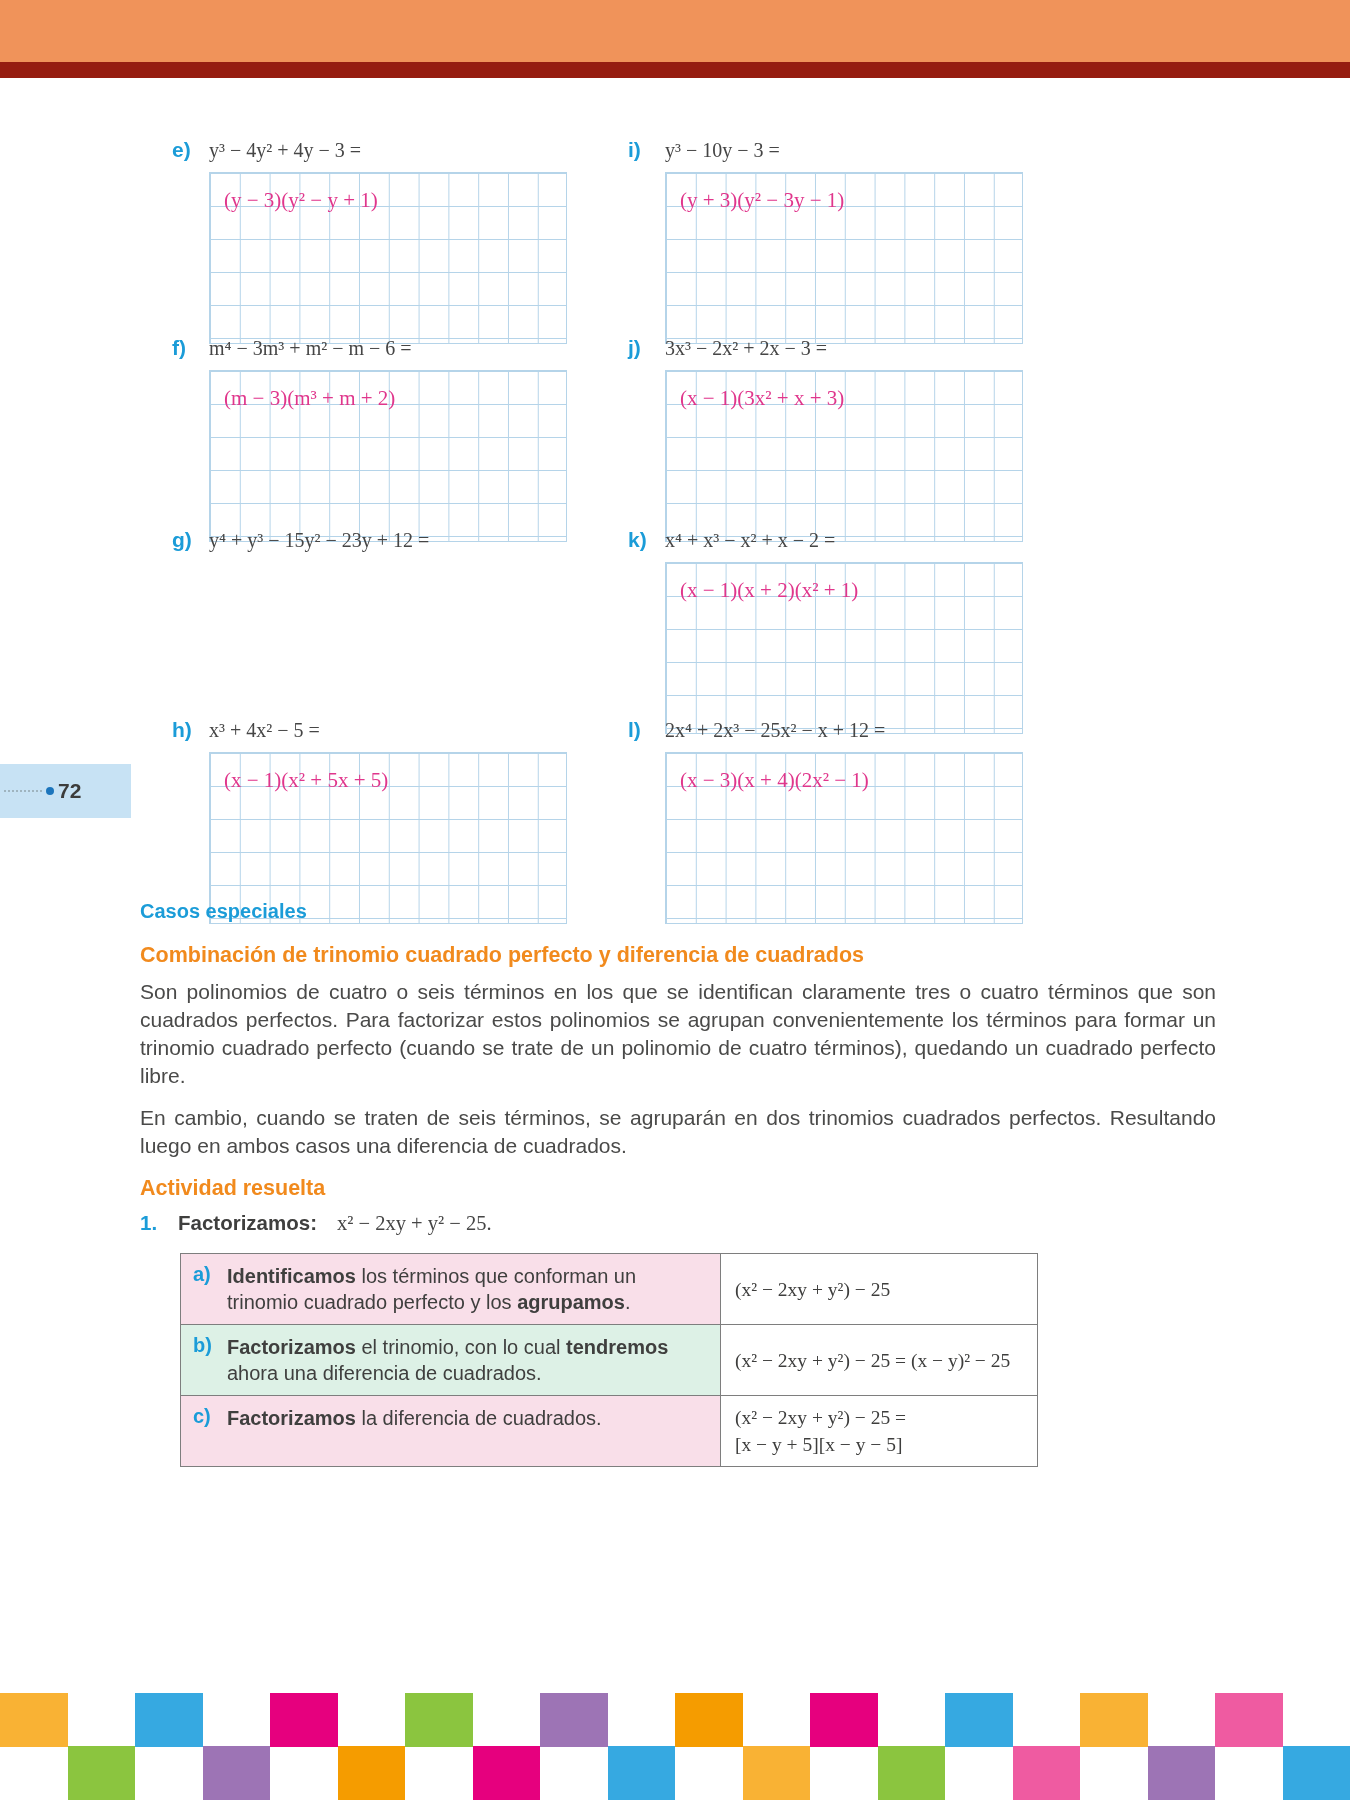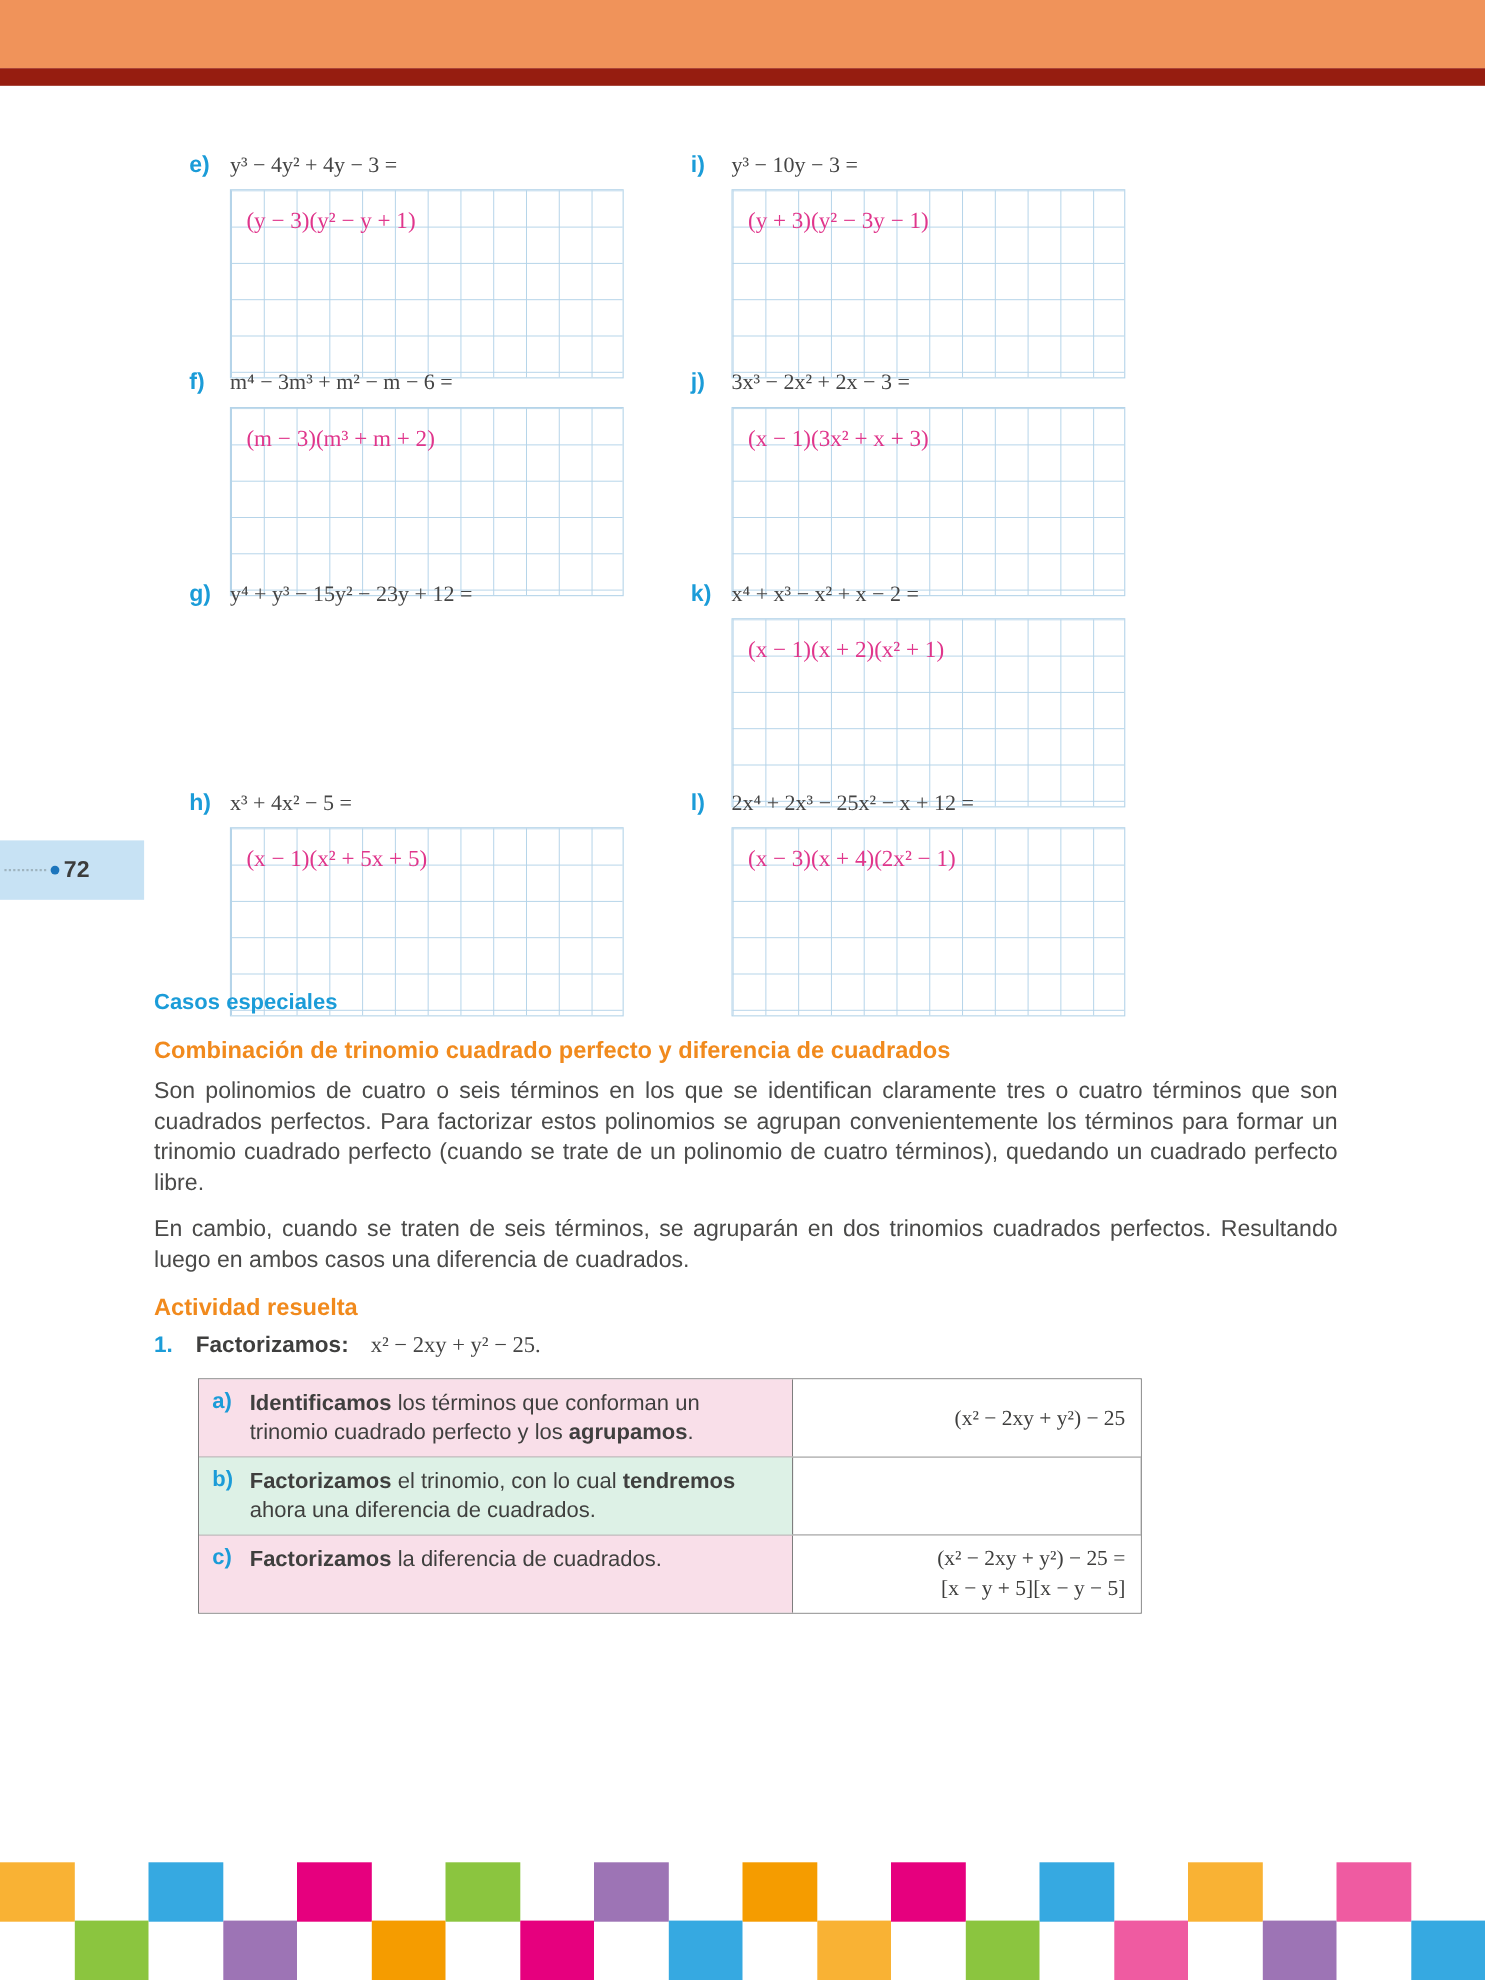--- a/index.html
+++ b/index.html
@@ -48,21 +48,21 @@
 
   
   .sol-table { margin:18px 0 0 40px; width:858px; border:1px solid #7E7E7E; box-sizing:border-box; }
   .t-row { display:flex; border-bottom:1px solid #7E7E7E; }
   .t-row:last-child { border-bottom:none; }
   .t-left { width:540px; flex:0 0 540px; box-sizing:border-box; padding:9px 10px 9px 12px; display:flex; border-right:1px solid #7E7E7E; }
   .t-left.pink { background:#F9DFE9; }
   .t-left.mint { background:#DDF1E6; }
   .t-label { color:#1B9CD8; font-weight:bold; font-size:20px; width:34px; flex:0 0 34px; }
   .t-desc { font-size:20px; line-height:26px; color:#3F3F3E; }
-  .t-right { flex:1; background:#ffffff; display:flex; flex-direction:column; justify-content:center; padding:8px 14px; box-sizing:border-box;align-items:flex-end; }
+  .t-right { flex:1; background:#ffffff; display:flex; flex-direction:column; justify-content:center; padding:8px 14px; box-sizing:border-box; }
   .result { font-size:19.5px; line-height:27px; color:#3E3E3D; }
 
   
   .footer { position:absolute; left:0; bottom:0; width:1350px; height:107px; }
   .fblock { position:absolute; width:67.5px; height:54px; }
   .fblock.top { top:0; }
   .fblock.bottom { bottom:0; }
 </style>
 </head>
 <body>
@@ -176,20 +176,24 @@
         </div>
         <div class="t-right">
           <div class="result math">(x² − 2xy + y²) − 25</div>
           <div class="result math"></div>
         </div>
       </div>
       <div class="t-row">
         <div class="t-left mint">
           <span class="t-label">b)</span>
           <div class="t-desc"><b>Factorizamos</b><span> el trinomio, con lo cual </span><b>tendremos</b><span> ahora una diferencia de cuadrados.</span></div>
+        </div>
+        <div class="t-right">
+          <div class="result math">(x² − 2xy + y²) − 25 = (x − y)² − 25</div>
+          <div class="result math"></div>
         </div>
       </div>
       <div class="t-row">
         <div class="t-left pink">
           <span class="t-label">c)</span>
           <div class="t-desc"><b>Factorizamos</b><span> la diferencia de cuadrados.</span><b></b><span></span></div>
         </div>
         <div class="t-right">
           <div class="result math">(x² − 2xy + y²) − 25 =</div>
           <div class="result math">[x − y + 5][x − y − 5]</div>

